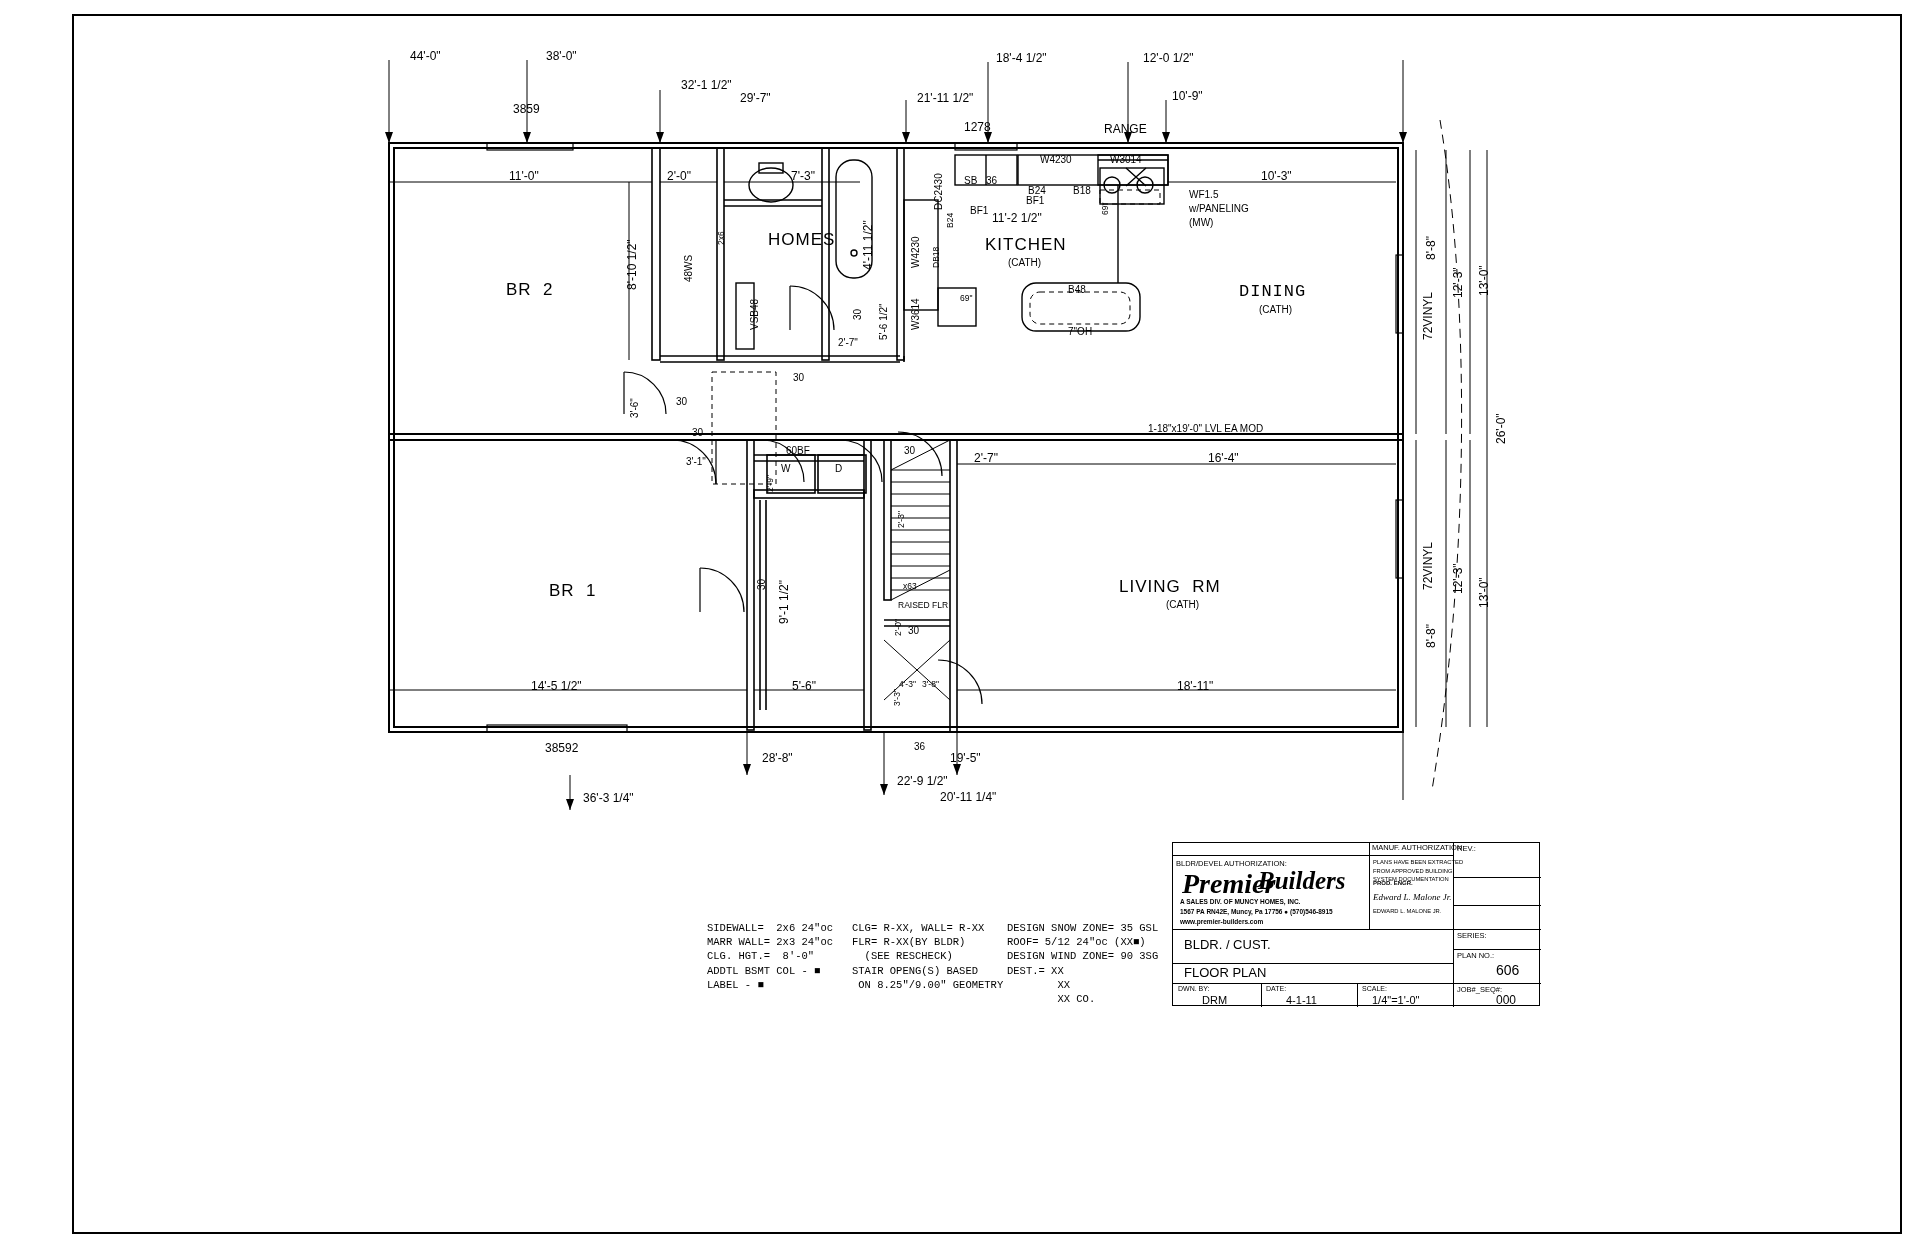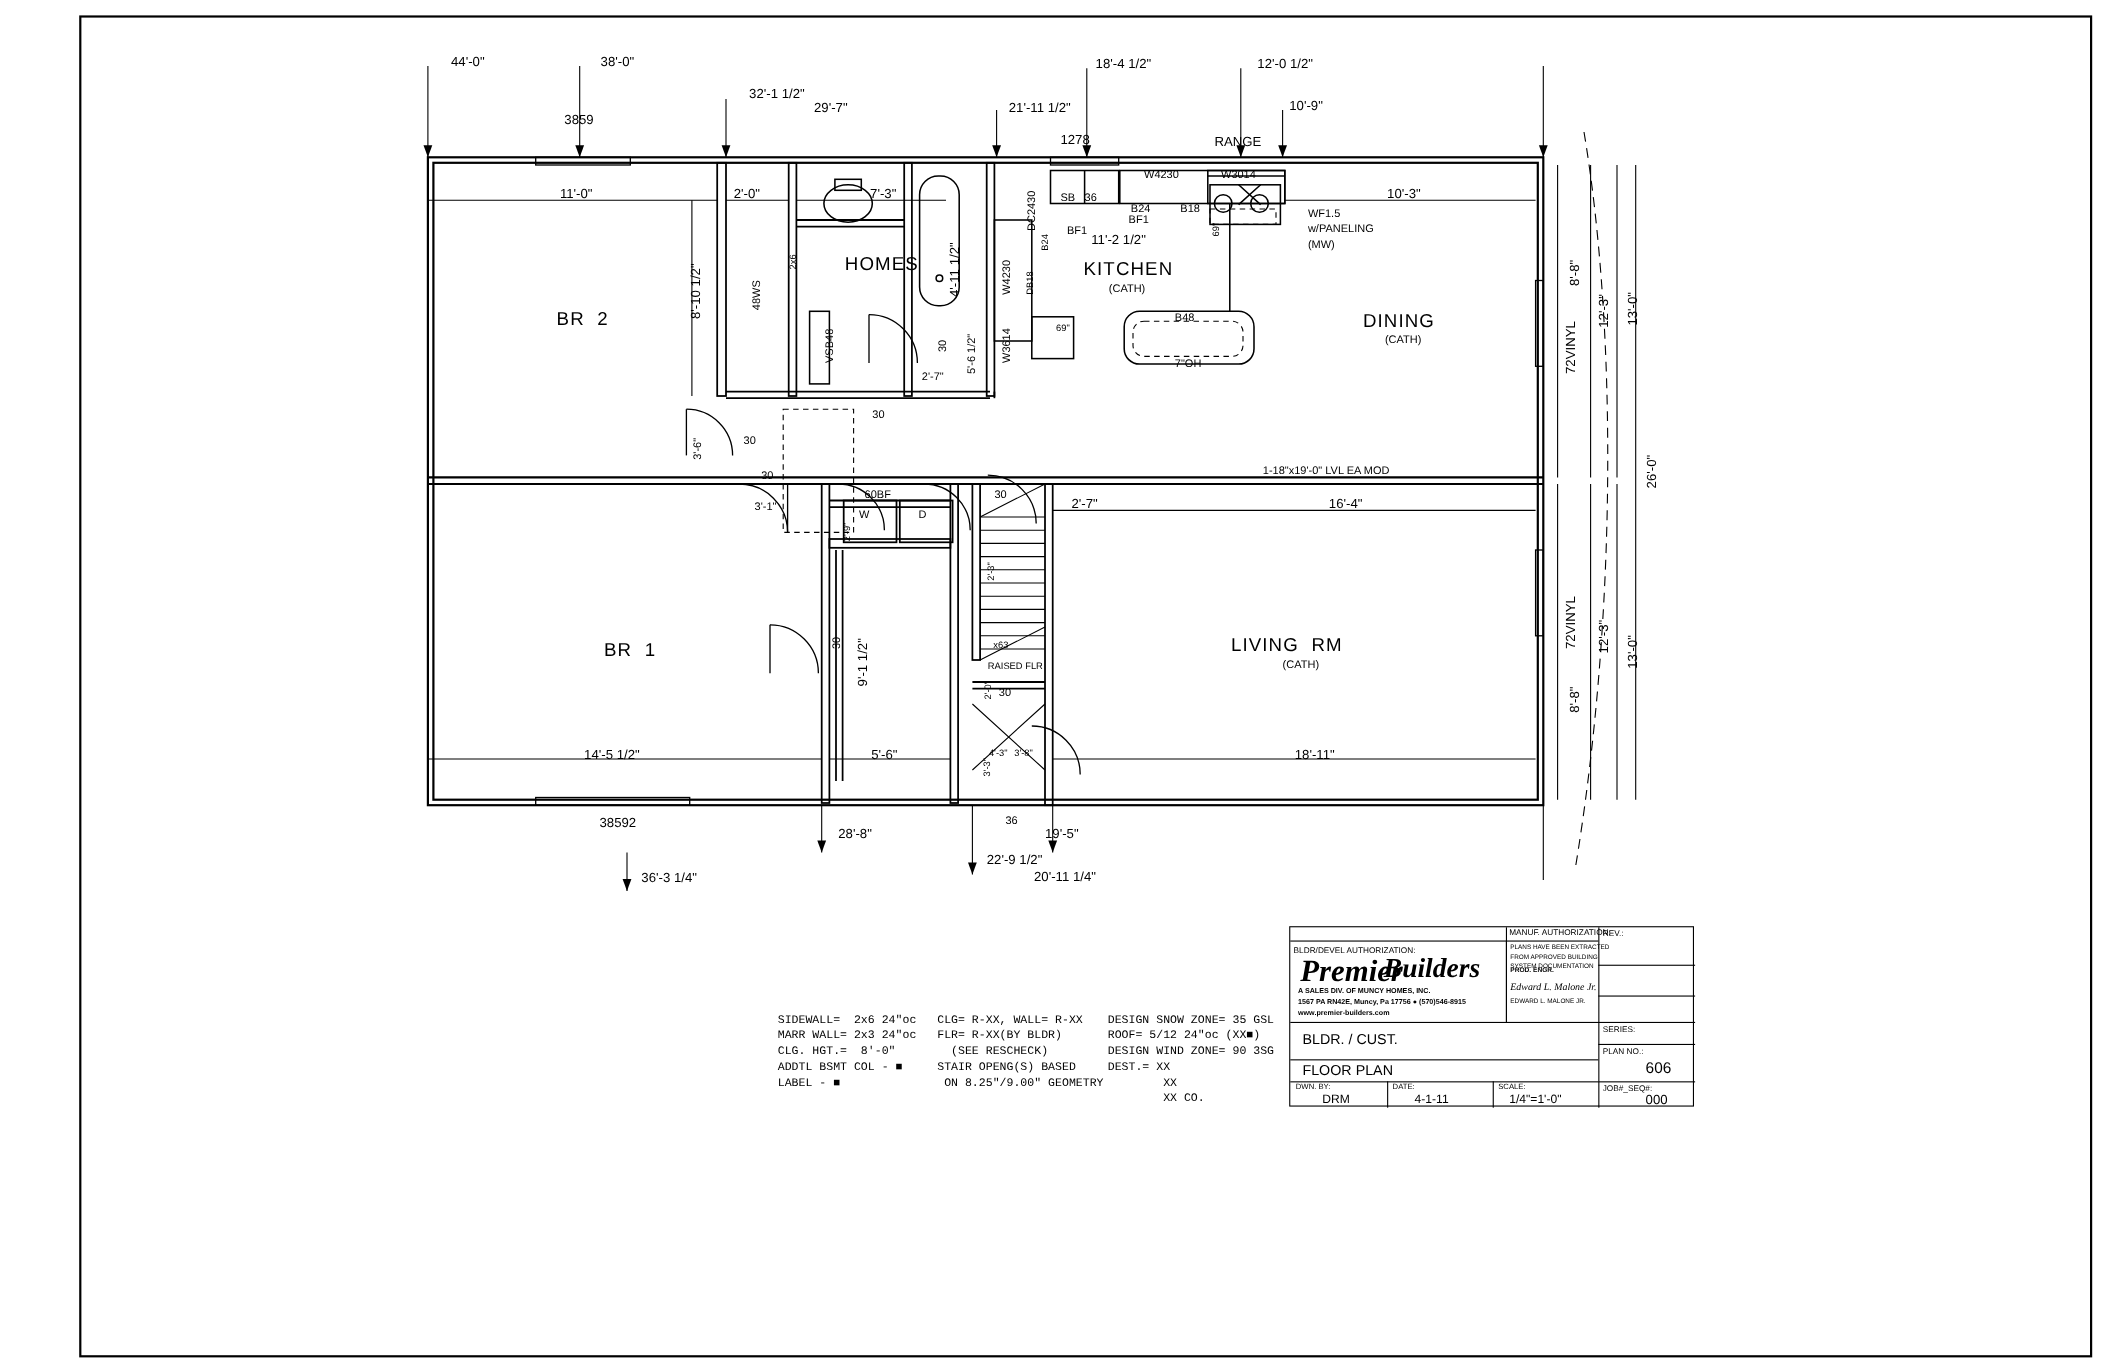--- a/index.html
+++ b/index.html
@@ -203,21 +203,21 @@
   <div class="lbl" style="left:897px;top:775px;">22'-9 1/2"</div>
   <div class="lbl" style="left:950px;top:752px;">19'-5"</div>
   <div class="lbl" style="left:940px;top:791px;">20'-11 1/4"</div>
   <div class="lbl" style="left:583px;top:792px;">36'-3 1/4"</div>
 
   <div class="lbl big" style="left:506px;top:281px;">BR  2</div>
   <div class="lbl big" style="left:549px;top:582px;">BR  1</div>
   <div class="lbl big" style="left:768px;top:231px;">HOMES</div>
   <div class="lbl big" style="left:985px;top:236px;">KITCHEN</div>
   <div class="lbl sm" style="left:1008px;top:258px;">(CATH)</div>
-  <div class="lbl big" style="left:1239px;top:283px;">DINING</div>
+  <div class="lbl big" style="left:1239px;top:283px;font-family:Liberation Mono, monospace;">DINING</div>
   <div class="lbl sm" style="left:1259px;top:305px;">(CATH)</div>
   <div class="lbl big" style="left:1119px;top:578px;">LIVING  RM</div>
   <div class="lbl sm" style="left:1166px;top:600px;">(CATH)</div>
 
   <div class="lbl" style="left:509px;top:170px;">11'-0"</div>
   <div class="lbl" style="left:667px;top:170px;">2'-0"</div>
   <div class="lbl" style="left:791px;top:170px;">7'-3"</div>
   <div class="lbl rot" style="left:862px;top:270px;">4'-11 1/2"</div>
   <div class="lbl rot" style="left:626px;top:290px;">8'-10 1/2"</div>
   <div class="lbl sm rot" style="left:684px;top:282px;">48WS</div>

